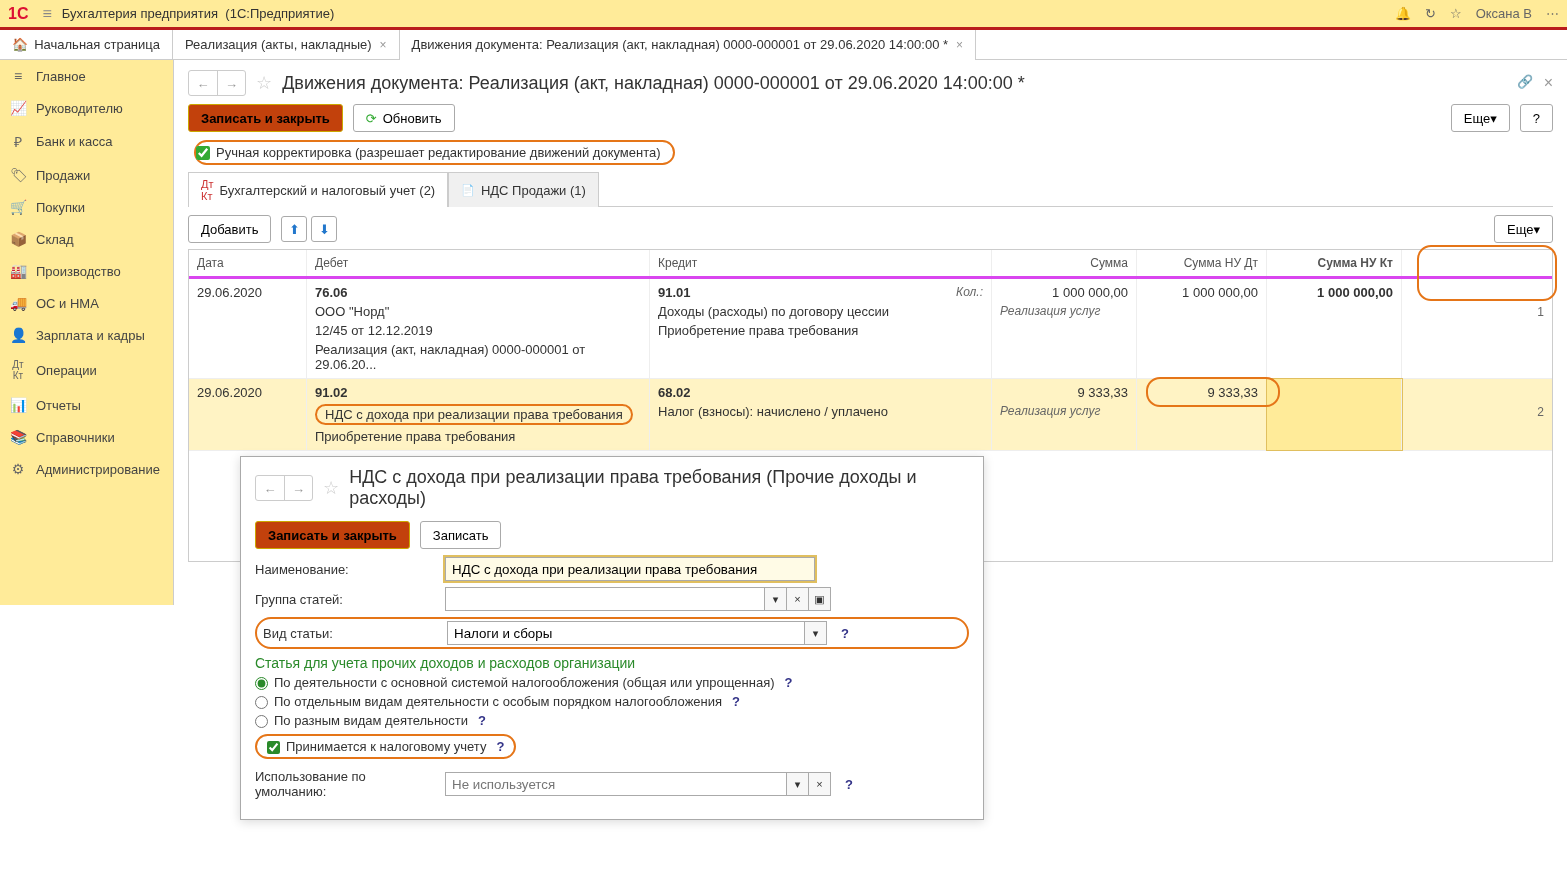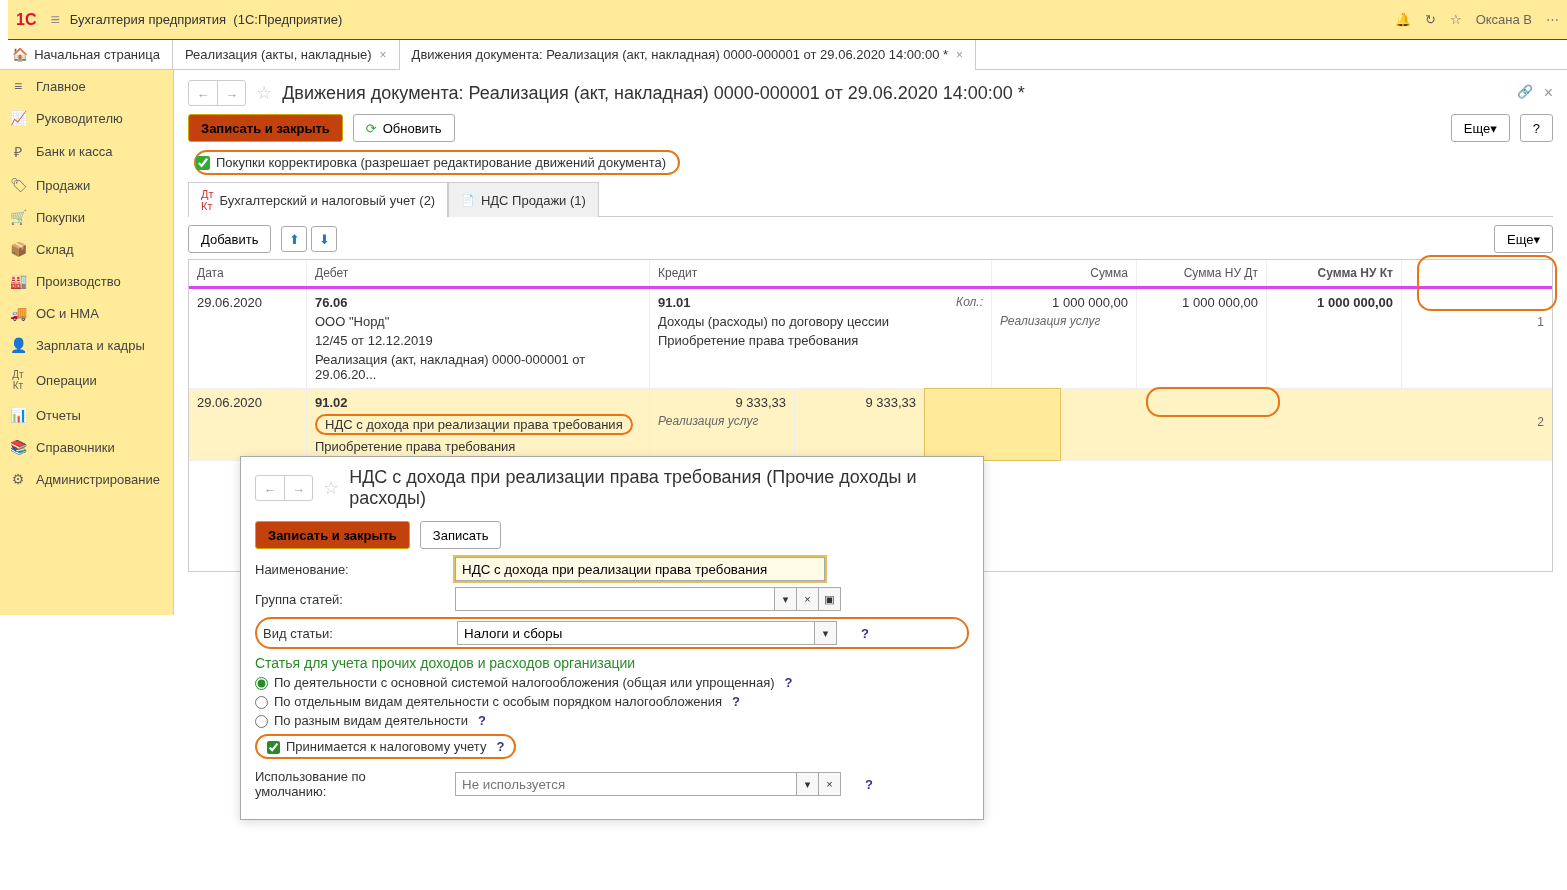--- a/index.html
+++ b/index.html
@@ -1,17 +1,17 @@
 <!DOCTYPE html>
 <html><head>
 <meta charset="utf-8">
 <style>
 * { box-sizing: border-box; margin: 0; padding: 0; }
 body { font-family: Arial, sans-serif; font-size: 13px; color: #333; background: #fff; width: 1567px; }
-.titlebar { background: #ffeb99; display: flex; align-items: center; height: 40px; padding: 0 8px; border-bottom: 1px solid #b91c1c; margin-left: 8px; }
+.titlebar { background: #ffeb99; display: flex; align-items: center; height: 30px; padding: 0 8px; border-bottom: 3px solid #b91c1c; }
 .logo1c { color: #d13; font-weight: bold; font-size: 16px; margin-right: 4px; }
 .hamburger { color: #888; margin: 0 10px; cursor: pointer; font-size: 16px; }
 .title-text { color: #333; font-size: 13px; }
 .titlebar-right { margin-left: auto; display: flex; gap: 14px; color: #666; align-items: center; }
 .titlebar-right span { cursor: pointer; }
 .tabs-row { background: #fff; display: flex; align-items: stretch; height: 30px; border-bottom: 1px solid #ccc; }
 .tab-home { display: flex; align-items: center; padding: 0 12px; border-right: 1px solid #ccc; gap: 6px; cursor: pointer; }
 .doc-tab { display: flex; align-items: center; padding: 0 12px; border-right: 1px solid #ccc; gap: 8px; cursor: pointer; position: relative; }
 .doc-tab.active::after { content: ''; position: absolute; left: 0; right: 0; bottom: -1px; height: 2px; background: #fff; }
 .doc-tab-close { color: #999; font-size: 12px; cursor: pointer; }
@@ -60,21 +60,21 @@
 .multi-line { display: flex; flex-direction: column; gap: 4px; }
 .acc { font-weight: bold; }
 .italic { font-style: italic; color: #666; font-size: 12px; }
 .cell-editing { background: #ffeb99; outline: 1px solid #e0bf5f; }
 .hi-box { border: 2px solid #e57518; border-radius: 14px; position: absolute; pointer-events: none; }
 .sub-dialog { position: absolute; top: 456px; left: 240px; width: 744px; border: 1px solid #aaa; background: #fff; box-shadow: 0 2px 10px rgba(0,0,0,.15); z-index: 10; }
 .sub-dialog .dlg-hdr { display: flex; align-items: center; gap: 10px; padding: 10px 14px 4px; }
 .dlg-title { font-size: 18px; }
 .dlg-body { padding: 8px 14px 14px; }
 .dlg-toolbar { display: flex; gap: 10px; margin-bottom: 8px; }
-.frm-row { display: flex; align-items: center; margin-bottom: 6px; gap: 20px; }
+.frm-row { display: flex; align-items: center; margin-bottom: 6px; gap: 10px; }
 .frm-lbl { width: 180px; color: #333; }
 .frm-inp { border: 1px solid #aaa; padding: 4px 6px; height: 24px; background: #fff; }
 .frm-inp.name-inp { width: 370px; outline: 2px solid #e0bf5f; background: #fffbe6; }
 .inp-group { display: flex; }
 .inp-group input { border: 1px solid #aaa; padding: 4px 6px; height: 24px; width: 320px; }
 .inp-btn { border: 1px solid #aaa; border-left: none; width: 22px; height: 24px; display: flex; align-items: center; justify-content: center; font-size: 11px; background: #f7f7f7; cursor: pointer; }
 .green-hdr { color: #2a8a2a; font-size: 14px; margin: 6px 0 4px; }
 .radio-row, .check-row { display: flex; align-items: flex-end; gap: 6px; margin-bottom: 4px; }
 .help-q { color: #338; font-weight: bold; cursor: pointer; margin-left: 4px; }
 .radio-row input[type=radio] { accent-color: #2a8a2a; }
@@ -195,21 +195,21 @@
       <button class="btn more-btn">
           <span>Еще</span> 
           <span>▾</span>
         </button>
       <button class="btn">?</button>
     </div>
 
     <div>
       <label class="manual-row oval">
         <input type="checkbox" checked="" style="">
-        <span>Покупки корректировка (разрешает редактирование движений документа)</span>
+        <span>Ручная корректировка (разрешает редактирование движений документа)</span>
       </label>
     </div>
 
     <div class="sub-tabs">
       <div class="sub-tab active">
           <span class="sub-tab-ico" style="color:#c33;">Дт<br>Кт</span>
           <span>Бухгалтерский и налоговый учет (2)</span>
         </div>
       <div class="sub-tab">
           <span class="sub-tab-ico">📄</span>
@@ -267,20 +267,24 @@
         <div class="gcell c-sum2" style="text-align:right;">1 000 000,00</div>
         <div class="gcell c-sum3" style="text-align:right;">1 000 000,00</div>
       </div>
 
       <div class="grow sel">
         <div class="gcell c-date"><span>29.06.2020</span><div class="rownum">2</div></div>
         <div class="gcell c-debit multi-line">
           <span class="acc">91.02</span>
           <span style="display:inline-block;"><span class="oval" style="padding:1px 8px;display:inline-block;">НДС с дохода при реализации права требования</span></span>
           <span>Приобретение права требования</span>
+        </div>
+        <div class="gcell c-credit multi-line">
+          <span class="acc">68.02</span>
+          <span>Налог (взносы): начислено / уплачено</span>
         </div>
         <div class="gcell c-sum multi-line" style="text-align:right;">
           <span>9 333,33</span>
           <span class="italic" style="text-align:left;">Реализация услуг</span>
         </div>
         <div class="gcell c-sum2" style="text-align:right;">9 333,33</div>
         <div class="gcell c-sum3 cell-editing" style="text-align:right;"></div>
       </div>
       <div style="height:110px;border-top:none;"></div>
     </div>

